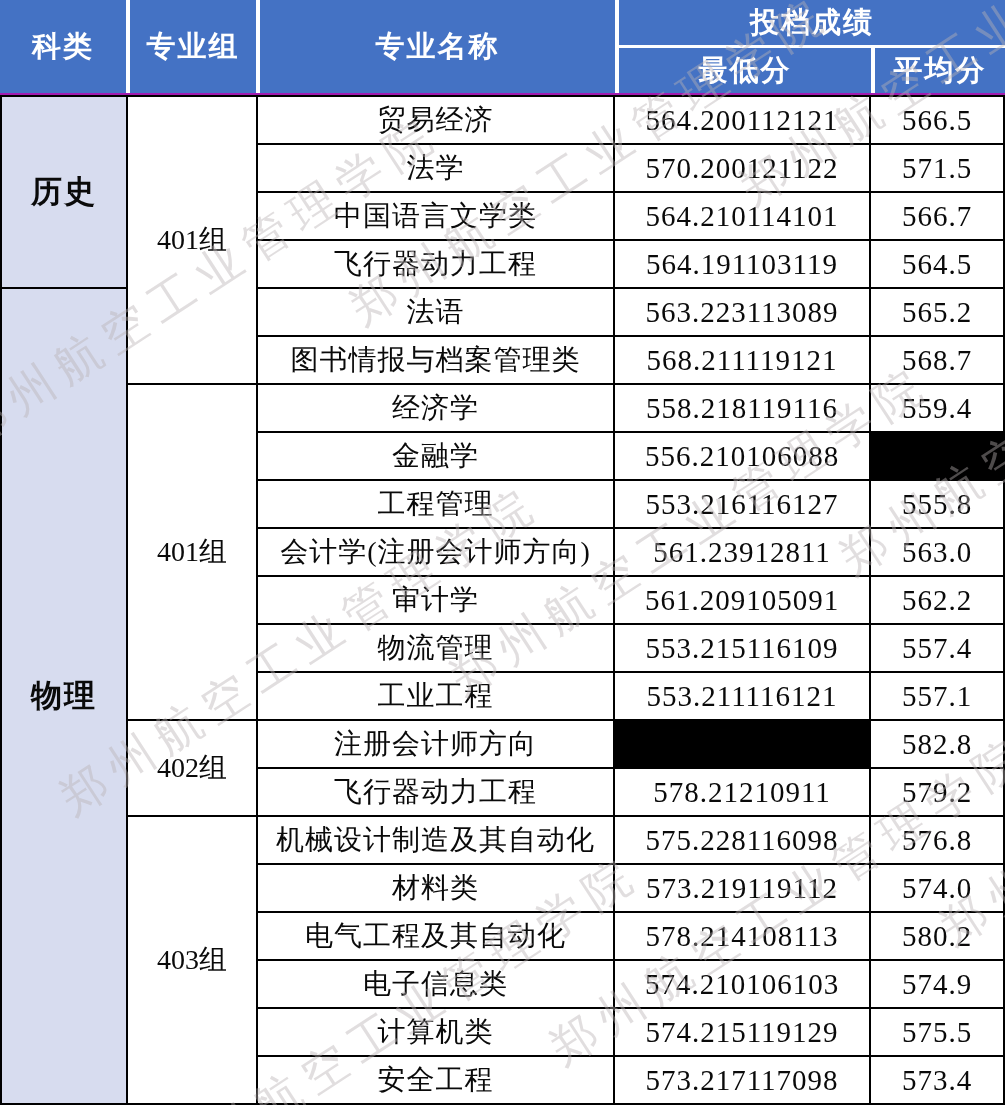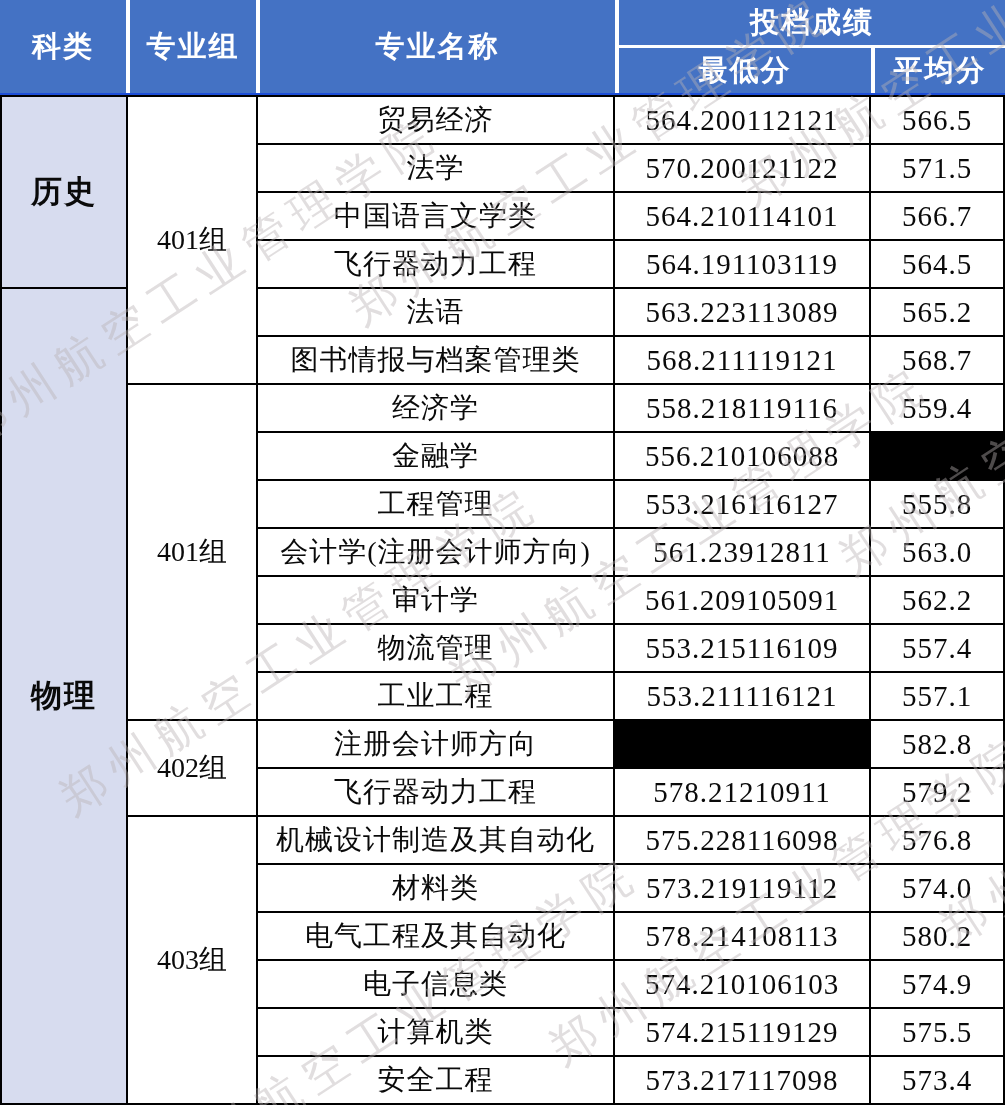--- a/index.html
+++ b/index.html
@@ -2,21 +2,21 @@
 <html style="--header-bg: #4472C4; --header-text: #FFFFFF; --subject-cell-bg: #D7DCEF; --grid-border: #000000; --watermark: #B9B2B4;"><head>
 <meta charset="utf-8">
 <style>
   * { margin:0; padding:0; box-sizing:border-box; }
   html,body { background:#ffffff; }
   body { font-family:"Liberation Serif","DejaVu Serif",serif; }
 
   .page {
     position:relative;
     width:1005px; height:1105px;
-    background:#1d4ed8;
+    background:#a21caf;
     overflow:hidden;
   }
 
   
   .header-grid {
     display:grid;
     grid-template-columns:126px 126px 355px 252px 130px;
     grid-template-rows:45px 45px;
     column-gap:4px; row-gap:3px;
     width:1005px; height:93px;

